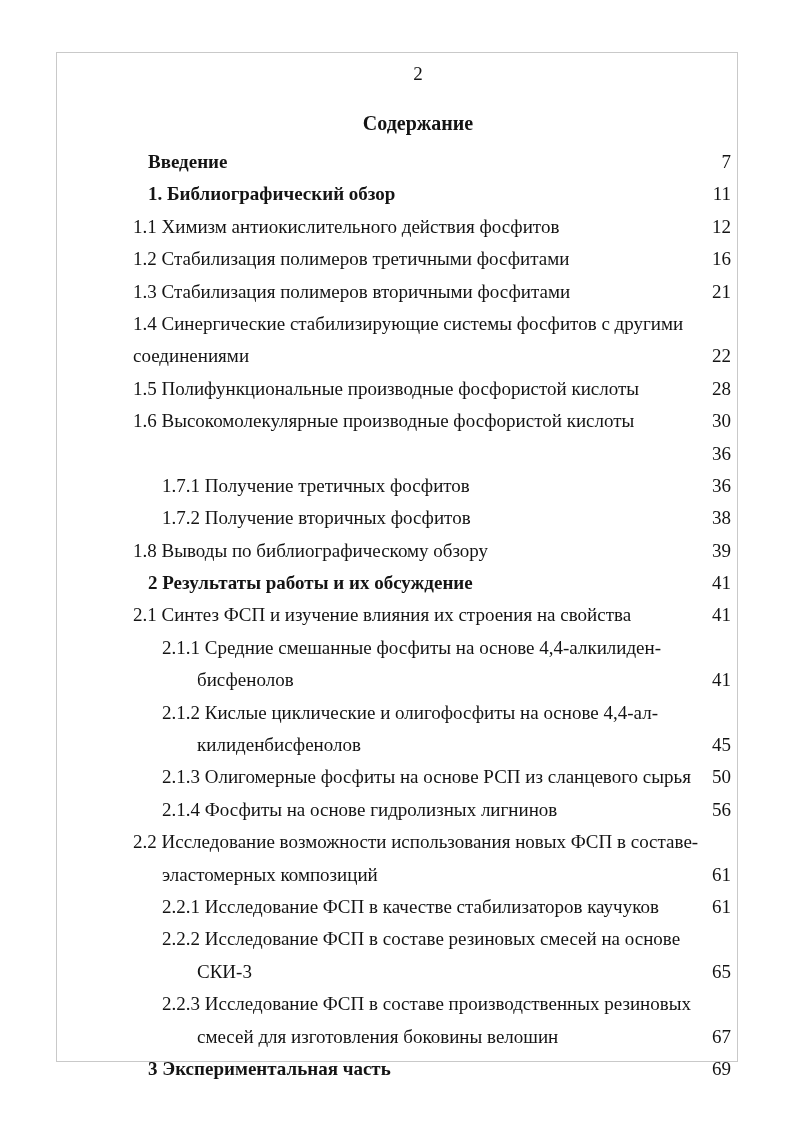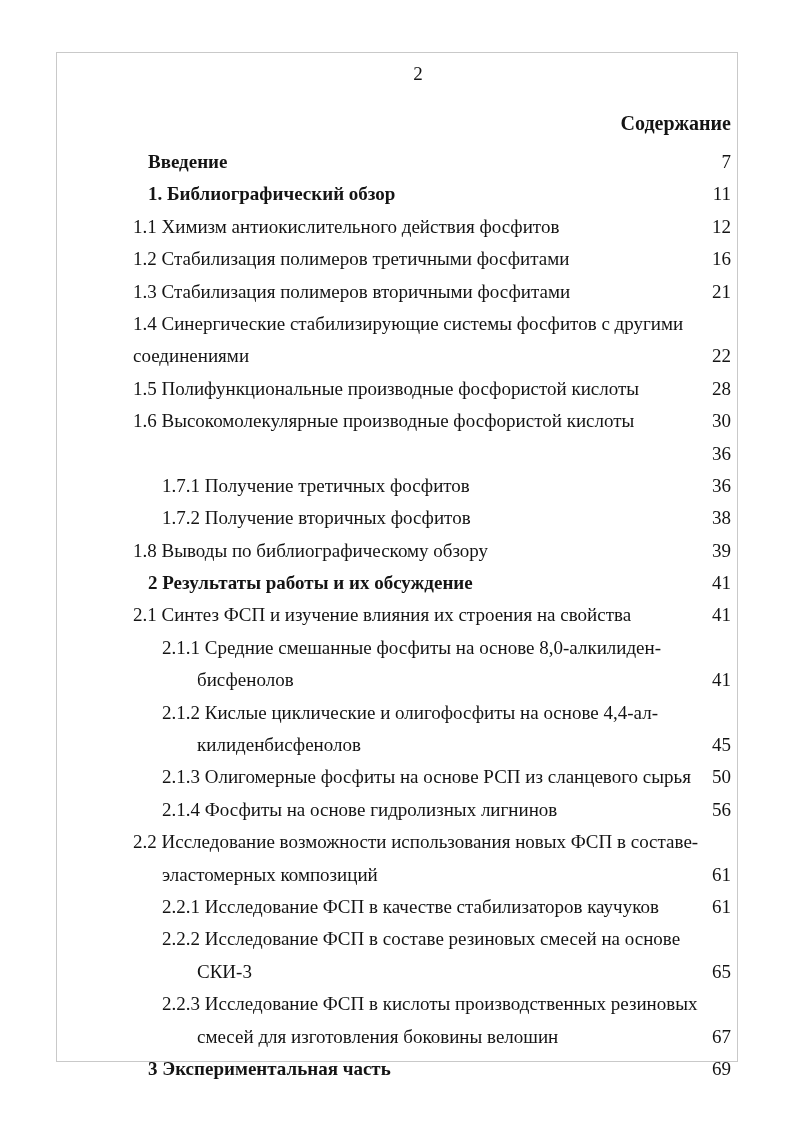--- a/index.html
+++ b/index.html
@@ -37,21 +37,21 @@
     text-align: center;
     font-size: 19px;
     line-height: 24px;
   }
   .doc-title {
     position: absolute;
     top: 110px;
     left: 105px;
     width: 626px;
     margin: 0;
-    text-align: right;
+    text-align: center;
     font-size: 20px;
     font-weight: bold;
     line-height: 26px;
   }
   .toc {
     position: absolute;
     top: 146px;
     left: 105px;
     right: 62px;
   }
@@ -98,28 +98,28 @@
       <div class="toc-row indent-1"><span class="toc-text">1.4 Синергические стабилизирующие системы фосфитов с другими</span></div>
       <div class="toc-row indent-1"><span class="toc-text">соединениями</span><span class="toc-page">22</span></div>
       <div class="toc-row indent-1"><span class="toc-text">1.5 Полифункциональные производные фосфористой кислоты</span><span class="toc-page">28</span></div>
       <div class="toc-row indent-1"><span class="toc-text">1.6 Высокомолекулярные производные фосфористой кислоты</span><span class="toc-page">30</span></div>
       <div class="toc-row indent-1"><span class="toc-page">36</span></div>
       <div class="toc-row indent-2"><span class="toc-text">1.7.1  Получение третичных фосфитов</span><span class="toc-page">36</span></div>
       <div class="toc-row indent-2"><span class="toc-text">1.7.2  Получение вторичных фосфитов</span><span class="toc-page">38</span></div>
       <div class="toc-row indent-1"><span class="toc-text">1.8 Выводы по библиографическому обзору</span><span class="toc-page">39</span></div>
       <div class="toc-row indent-0 bold"><span class="toc-text">2 Результаты работы и их обсуждение</span><span class="toc-page">41</span></div>
       <div class="toc-row indent-1"><span class="toc-text">2.1 Синтез ФСП и изучение влияния их строения на свойства</span><span class="toc-page">41</span></div>
-      <div class="toc-row indent-2"><span class="toc-text">2.1.1 Средние смешанные фосфиты на основе 8,0-алкилиден-</span></div>
+      <div class="toc-row indent-2"><span class="toc-text">2.1.1 Средние смешанные фосфиты на основе 4,4-алкилиден-</span></div>
       <div class="toc-row indent-3"><span class="toc-text">бисфенолов</span><span class="toc-page">41</span></div>
       <div class="toc-row indent-2"><span class="toc-text">2.1.2 Кислые циклические и олигофосфиты на основе 4,4-ал-</span></div>
       <div class="toc-row indent-3"><span class="toc-text">килиденбисфенолов</span><span class="toc-page">45</span></div>
       <div class="toc-row indent-2"><span class="toc-text">2.1.3 Олигомерные фосфиты на основе РСП из сланцевого сырья</span><span class="toc-page">50</span></div>
       <div class="toc-row indent-2"><span class="toc-text">2.1.4 Фосфиты на основе гидролизных лигнинов</span><span class="toc-page">56</span></div>
       <div class="toc-row indent-1"><span class="toc-text">2.2 Исследование возможности использования новых ФСП в составе-</span></div>
       <div class="toc-row indent-2"><span class="toc-text">эластомерных композиций</span><span class="toc-page">61</span></div>
       <div class="toc-row indent-2"><span class="toc-text">2.2.1 Исследование ФСП в качестве стабилизаторов каучуков</span><span class="toc-page">61</span></div>
       <div class="toc-row indent-2"><span class="toc-text">2.2.2 Исследование ФСП в составе резиновых смесей на основе</span></div>
       <div class="toc-row indent-3"><span class="toc-text">СКИ-3</span><span class="toc-page">65</span></div>
-      <div class="toc-row indent-2"><span class="toc-text">2.2.3 Исследование ФСП в кислоты производственных резиновых</span></div>
+      <div class="toc-row indent-2"><span class="toc-text">2.2.3 Исследование ФСП в составе производственных резиновых</span></div>
       <div class="toc-row indent-3"><span class="toc-text">смесей для изготовления боковины велошин</span><span class="toc-page">67</span></div>
       <div class="toc-row indent-0 bold"><span class="toc-text">3 Экспериментальная часть</span><span class="toc-page">69</span></div>
     </div>
 </div>
 
 </body></html>

